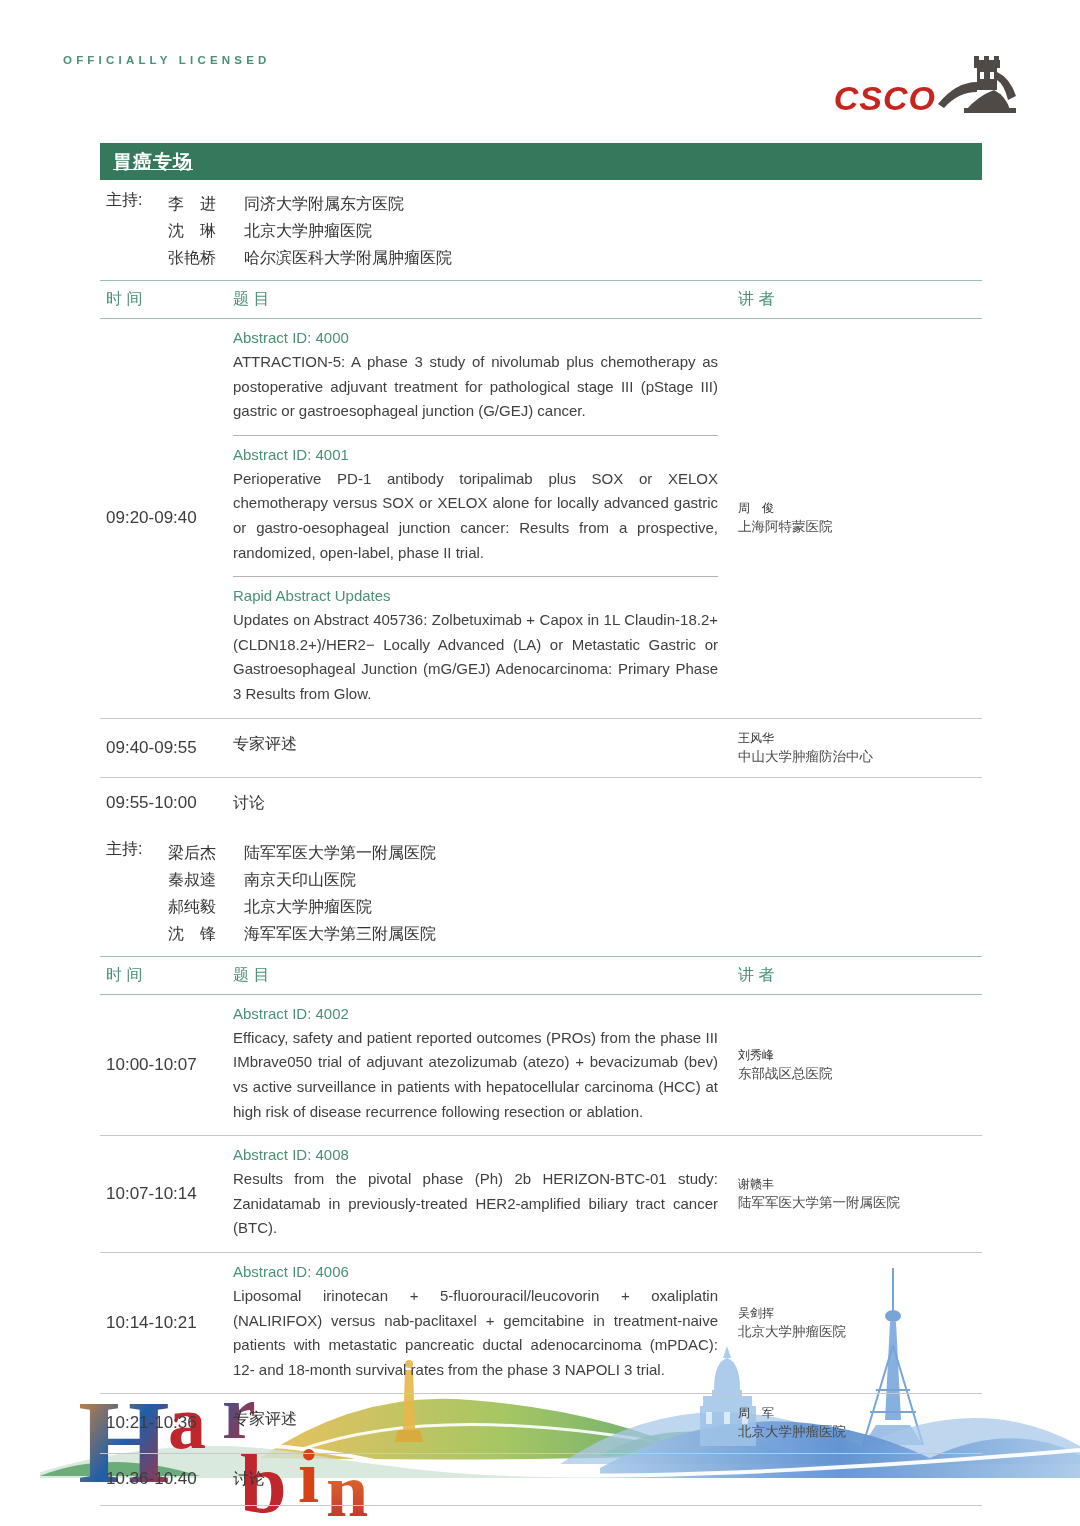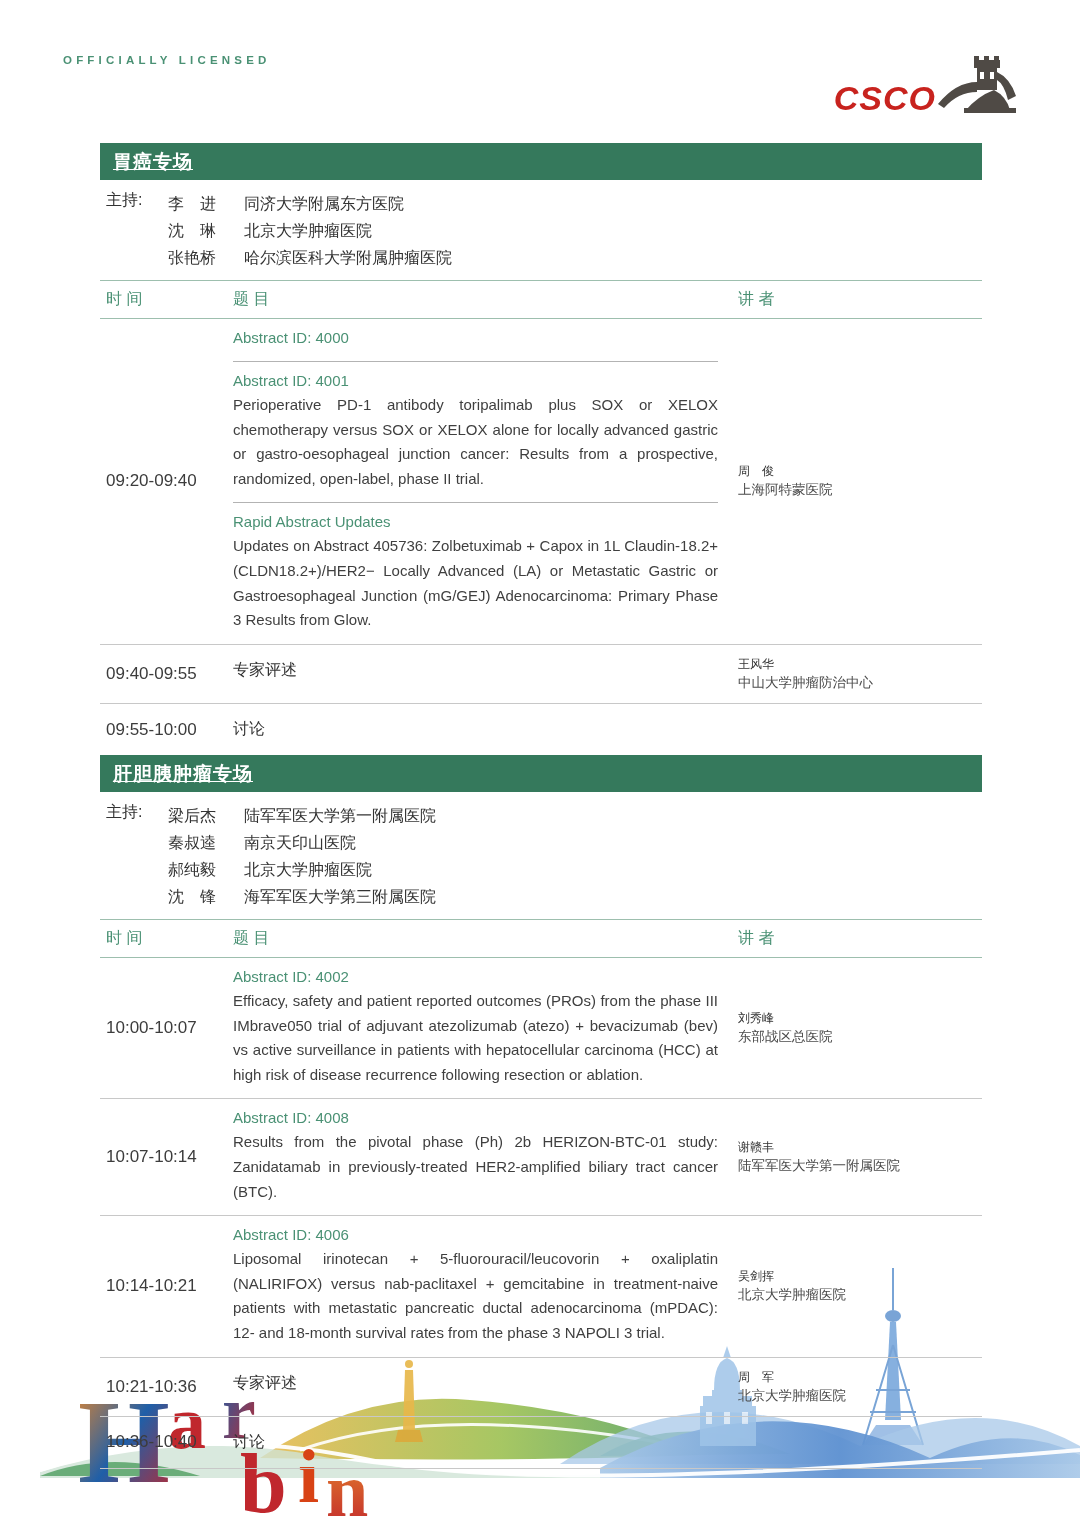--- a/index.html
+++ b/index.html
@@ -97,20 +97,21 @@
     <div class="h1">时 间</div>
     <div>题 目</div>
     <div>讲 者</div>
   </div>
 
   <div class="trow">
     <div class="cell time">09:20-09:40</div>
     <div class="cell title">
       <div class="item">
         <div class="tag">Abstract ID: 4000</div>
+        <div class="txt">ATTRACTION-5: A phase 3 study of nivolumab plus chemotherapy as postoperative adjuvant treatment for pathological stage III (pStage III) gastric or gastroesophageal junction (G/GEJ) cancer.</div>
       </div>
       <div class="item">
         <div class="tag">Abstract ID: 4001</div>
         <div class="txt">Perioperative PD-1 antibody toripalimab plus SOX or XELOX chemotherapy versus SOX or XELOX alone for locally advanced gastric or gastro-oesophageal junction cancer: Results from a prospective, randomized, open-label, phase II trial.</div>
       </div>
       <div class="item">
         <div class="tag">Rapid Abstract Updates</div>
         <div class="txt">Updates on Abstract 405736: Zolbetuximab + Capox in 1L Claudin-18.2+ (CLDN18.2+)/HER2− Locally Advanced (LA) or Metastatic Gastric or Gastroesophageal Junction (mG/GEJ) Adenocarcinoma: Primary Phase 3 Results from Glow.</div>
       </div>
     </div>
@@ -132,21 +133,20 @@
   </div>
 
   <div class="trow nosep">
     <div class="cell time">09:55-10:00</div>
     <div class="cell title">
       <div class="plain">讨论</div>
     </div>
     <div class="cell speaker"></div>
   </div>
 
-  <div class="banner">肝胆胰肿瘤专场</div>
   <div class="chairs">
     <div class="lab">主持:</div>
     <div>
       <div class="chair-line">
         <span class="nm">梁后杰</span>
         <span>陆军军医大学第一附属医院</span>
       </div>
       <div class="chair-line">
         <span class="nm">秦叔逵</span>
         <span>南京天印山医院</span>

